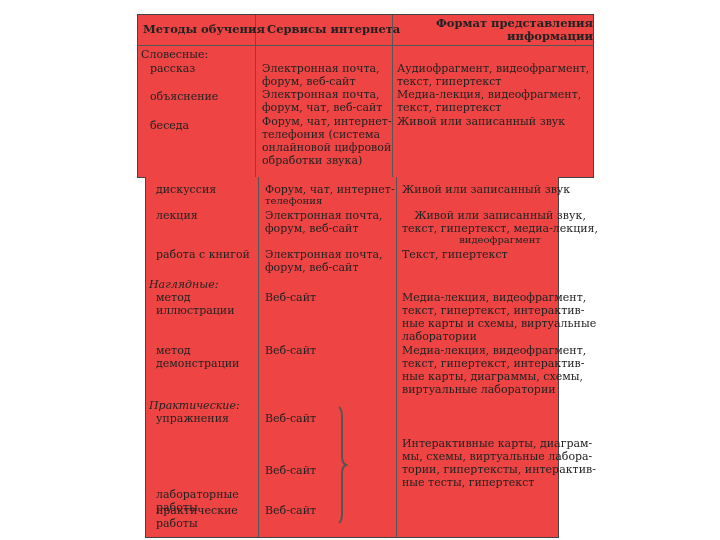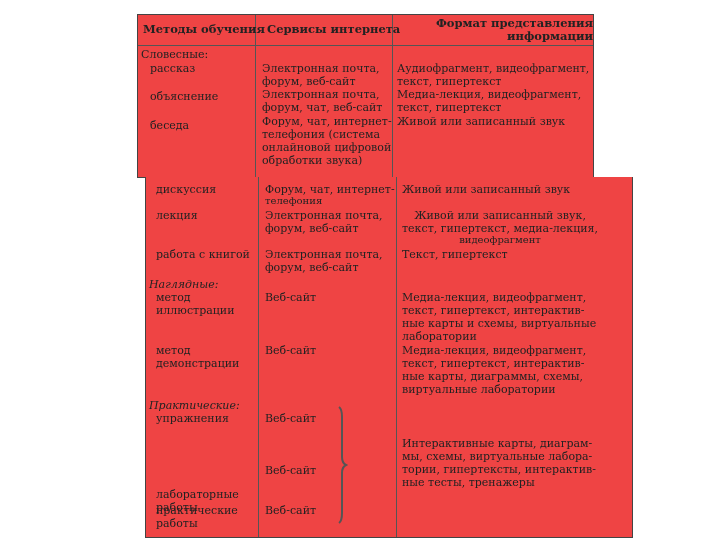--- a/index.html
+++ b/index.html
@@ -56,21 +56,21 @@
   <div class="txt" style="left:12px; top:104px;">беседа</div>
   <div class="txt" style="left:124px; top:100px;">
     <div>Форум, чат, интернет-</div>
     <div>телефония (система</div>
     <div>онлайновой цифровой</div>
     <div>обработки звука)</div>
   </div>
   <div class="txt" style="left:259px; top:100px;">Живой или записанный звук</div>
 </div>
 
-<div class="tbl" style="left:145px; top:177px; width:488px; height:361px; border-top:none;">
+<div class="tbl" style="left:145px; top:177px; width:414px; height:361px; border-top:none;">
   <div class="vline" style="left:112px;"></div>
   <div class="vline" style="left:250px;"></div>
 
   <div class="txt" style="left:10px; top:6px;">дискуссия</div>
   <div class="txt" style="left:119px; top:6px;">
     <div>Форум, чат, интернет-</div>
     <div style="line-height:9px; font-size:10px;">телефония</div>
   </div>
   <div class="txt" style="left:256px; top:6px;">Живой или записанный звук</div>
 
@@ -136,15 +136,15 @@
   <div class="txt" style="left:119px; top:327px;">Веб-сайт</div>
 
   <svg class="brace" style="left:190px; top:228px;" width="14" height="120" viewBox="0 0 14 120">
     <path d="M3 2 Q6 4 6 12 L6 52 Q6 58 10 60 Q6 62 6 68 L6 108 Q6 116 3 118" fill="none" stroke="#555" stroke-width="2"></path>
   </svg>
 
   <div class="txt" style="left:256px; top:260px;">
     <div>Интерактивные карты, диаграм-</div>
     <div>мы, схемы, виртуальные лабора-</div>
     <div>тории, гипертексты, интерактив-</div>
-    <div>ные тесты, тренажеры</div>
+    <div>ные тесты, гипертекст</div>
   </div>
 </div>
 
 </body></html>

